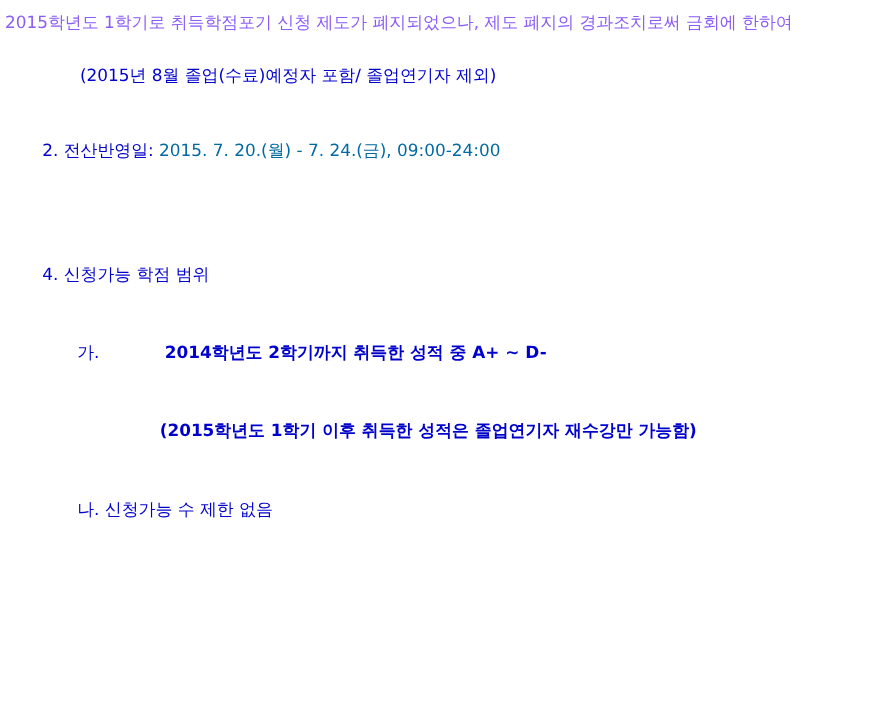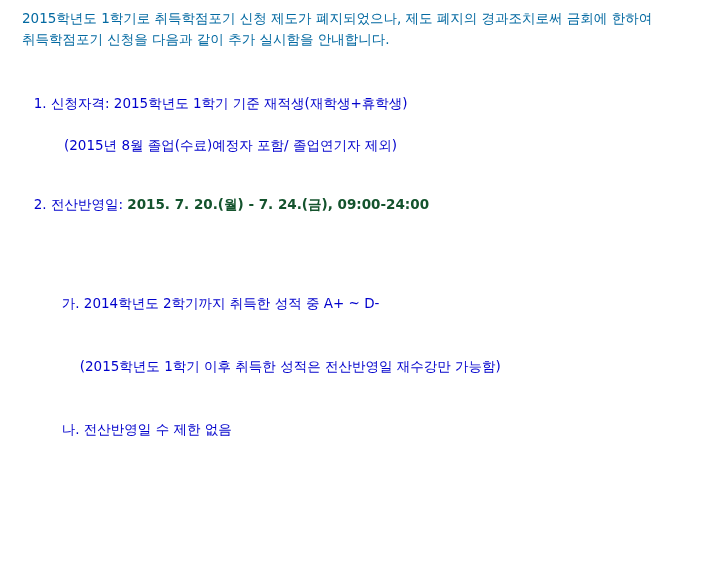--- a/index.html
+++ b/index.html
@@ -35,68 +35,68 @@
   }
   .gap-md { height: 18px; }
   .gap-lg { height: 22px; }
 
   .ind0 { margin-left: 4px; }
   .ind1 { margin-left: 32px; }
   .ind2 { margin-left: 60px; }
   .ind3 { margin-left: 50px; }
 
   .blue { color: #0000cc; }
-  .black { color: #0369a1; margin-left: 18px; }
+  .black { color: #8b5cf6; }
   .em-blue-bold {
     color: #0000cc;
-    font-weight: normal;
+    font-weight: bold;
+    margin-left: 48px;
   }
   .em-red-bold {
-    color: #14532d;
-    font-weight: bold;
+    color: #0369a1;
+    font-weight: normal;
   }
 </style>
 </head>
 <body>
 
 <div class="page">
 
   <div class="intro">
     <div class="line black">2015학년도 1학기로 취득학점포기 신청 제도가 폐지되었으나, 제도 폐지의 경과조치로써 금회에 한하여</div>
-    <div class="line black">취득학점포기 신청을 다음과 같이 추가 실시함을 안내합니다.</div>
   </div>
 
   <div class="gap-lg"></div>
 
   <div class="block">
-    <div class="line ind0">
-      <span class="blue">1.</span><span class="blue"> </span><span class="blue">신청자격:</span><span class="blue"> </span><span class="blue">2015학년도 1학기 기준 재적생(재학생+휴학생)</span>
-    </div>
     <div class="line ind2 blue">(2015년 8월 졸업(수료)예정자 포함/ 졸업연기자 제외)</div>
   </div>
 
   <div class="gap-md"></div>
 
   <div class="block">
     <div class="line ind0">
       <span class="blue">2.</span><span class="blue"> </span><span class="blue">전산반영일:</span><span> </span><span class="em-red-bold">2015. 7. 20.(월) - 7. 24.(금), 09:00-24:00</span>
     </div>
   </div>
 
   <div class="gap-md"></div>
 
 
   <div class="gap-md"></div>
 
   <div class="block">
+    <div class="line ind0">
+      <span class="blue">4.</span><span class="blue"> </span><span class="blue">신청가능 학점 범위</span>
+    </div>
     <div class="line ind1">
       <span class="blue">가.</span><span class="blue"> </span><span class="em-blue-bold">2014학년도 2학기까지 취득한 성적 중 A+ ~ D-</span>
     </div>
     <div class="line ind3">
-      <span class="em-blue-bold">(2015학년도 1학기 이후 취득한 성적은 전산반영일 재수강만 가능함)</span>
+      <span class="em-blue-bold">(2015학년도 1학기 이후 취득한 성적은 졸업연기자 재수강만 가능함)</span>
     </div>
     <div class="line ind1">
-      <span class="blue">나.</span><span class="blue"> </span><span class="blue">전산반영일 수 제한 없음</span>
+      <span class="blue">나.</span><span class="blue"> </span><span class="blue">신청가능 수 제한 없음</span>
     </div>
 
   </div>
 
 </div>
 
 </body></html>

